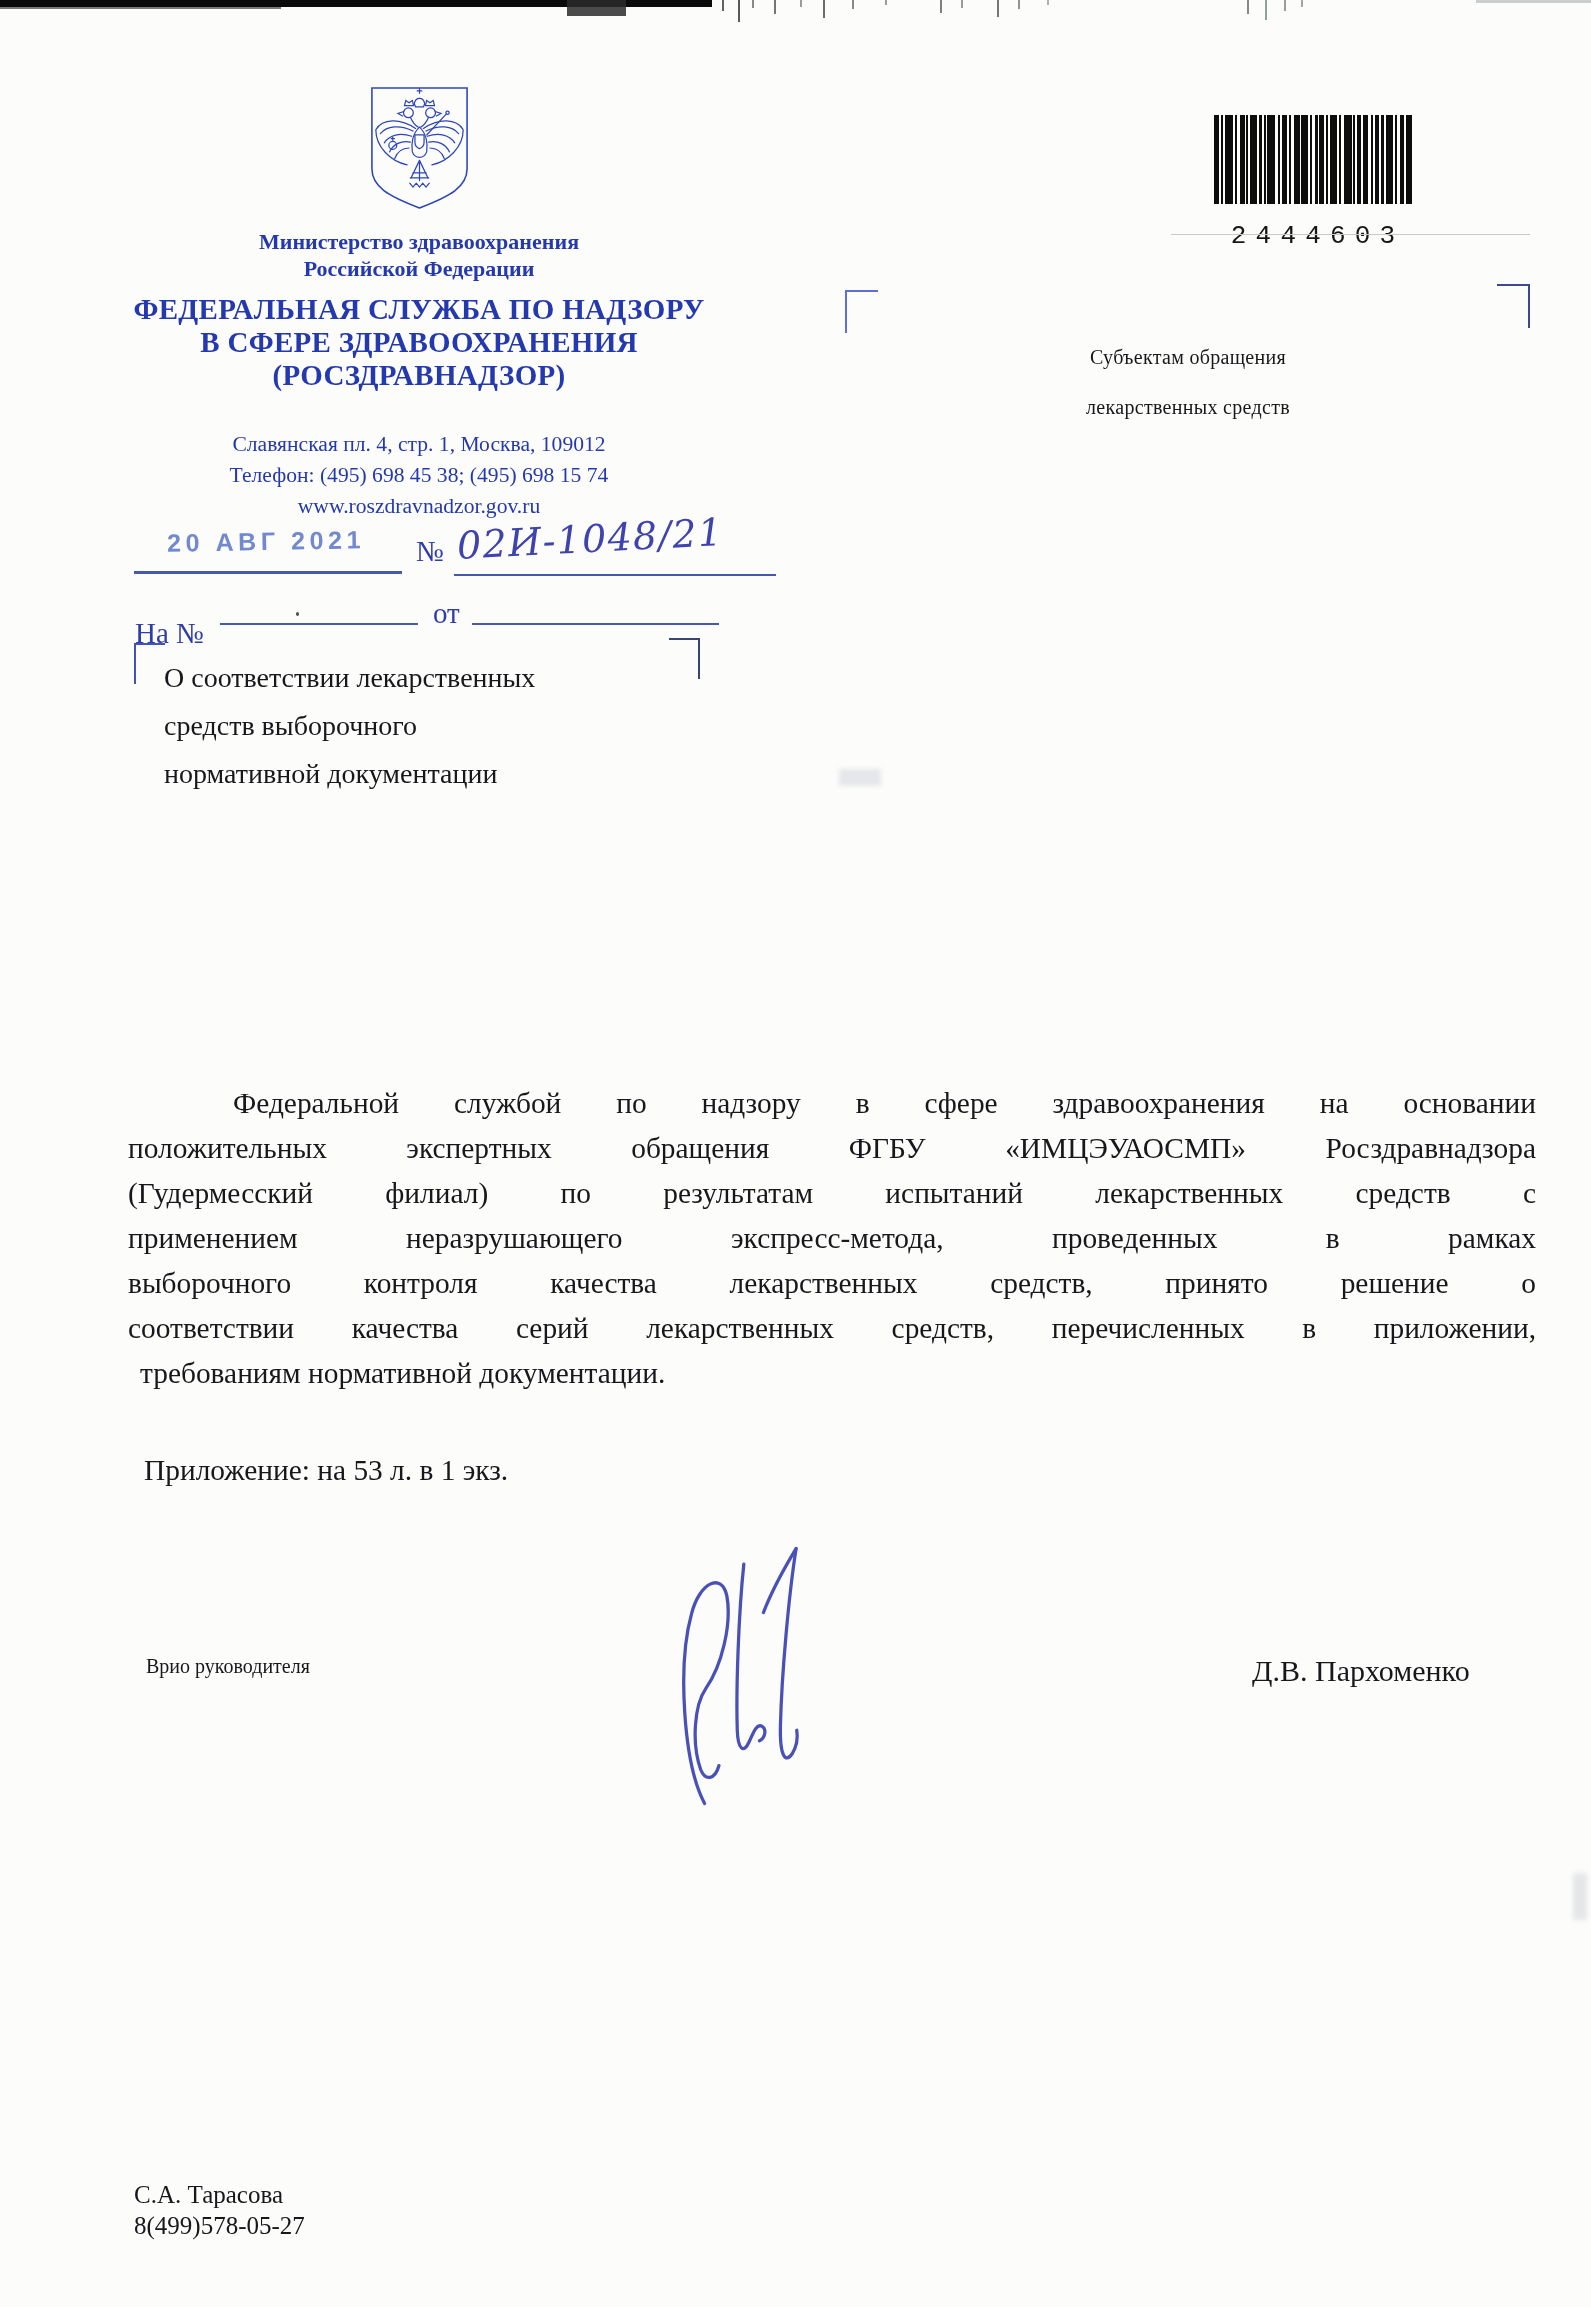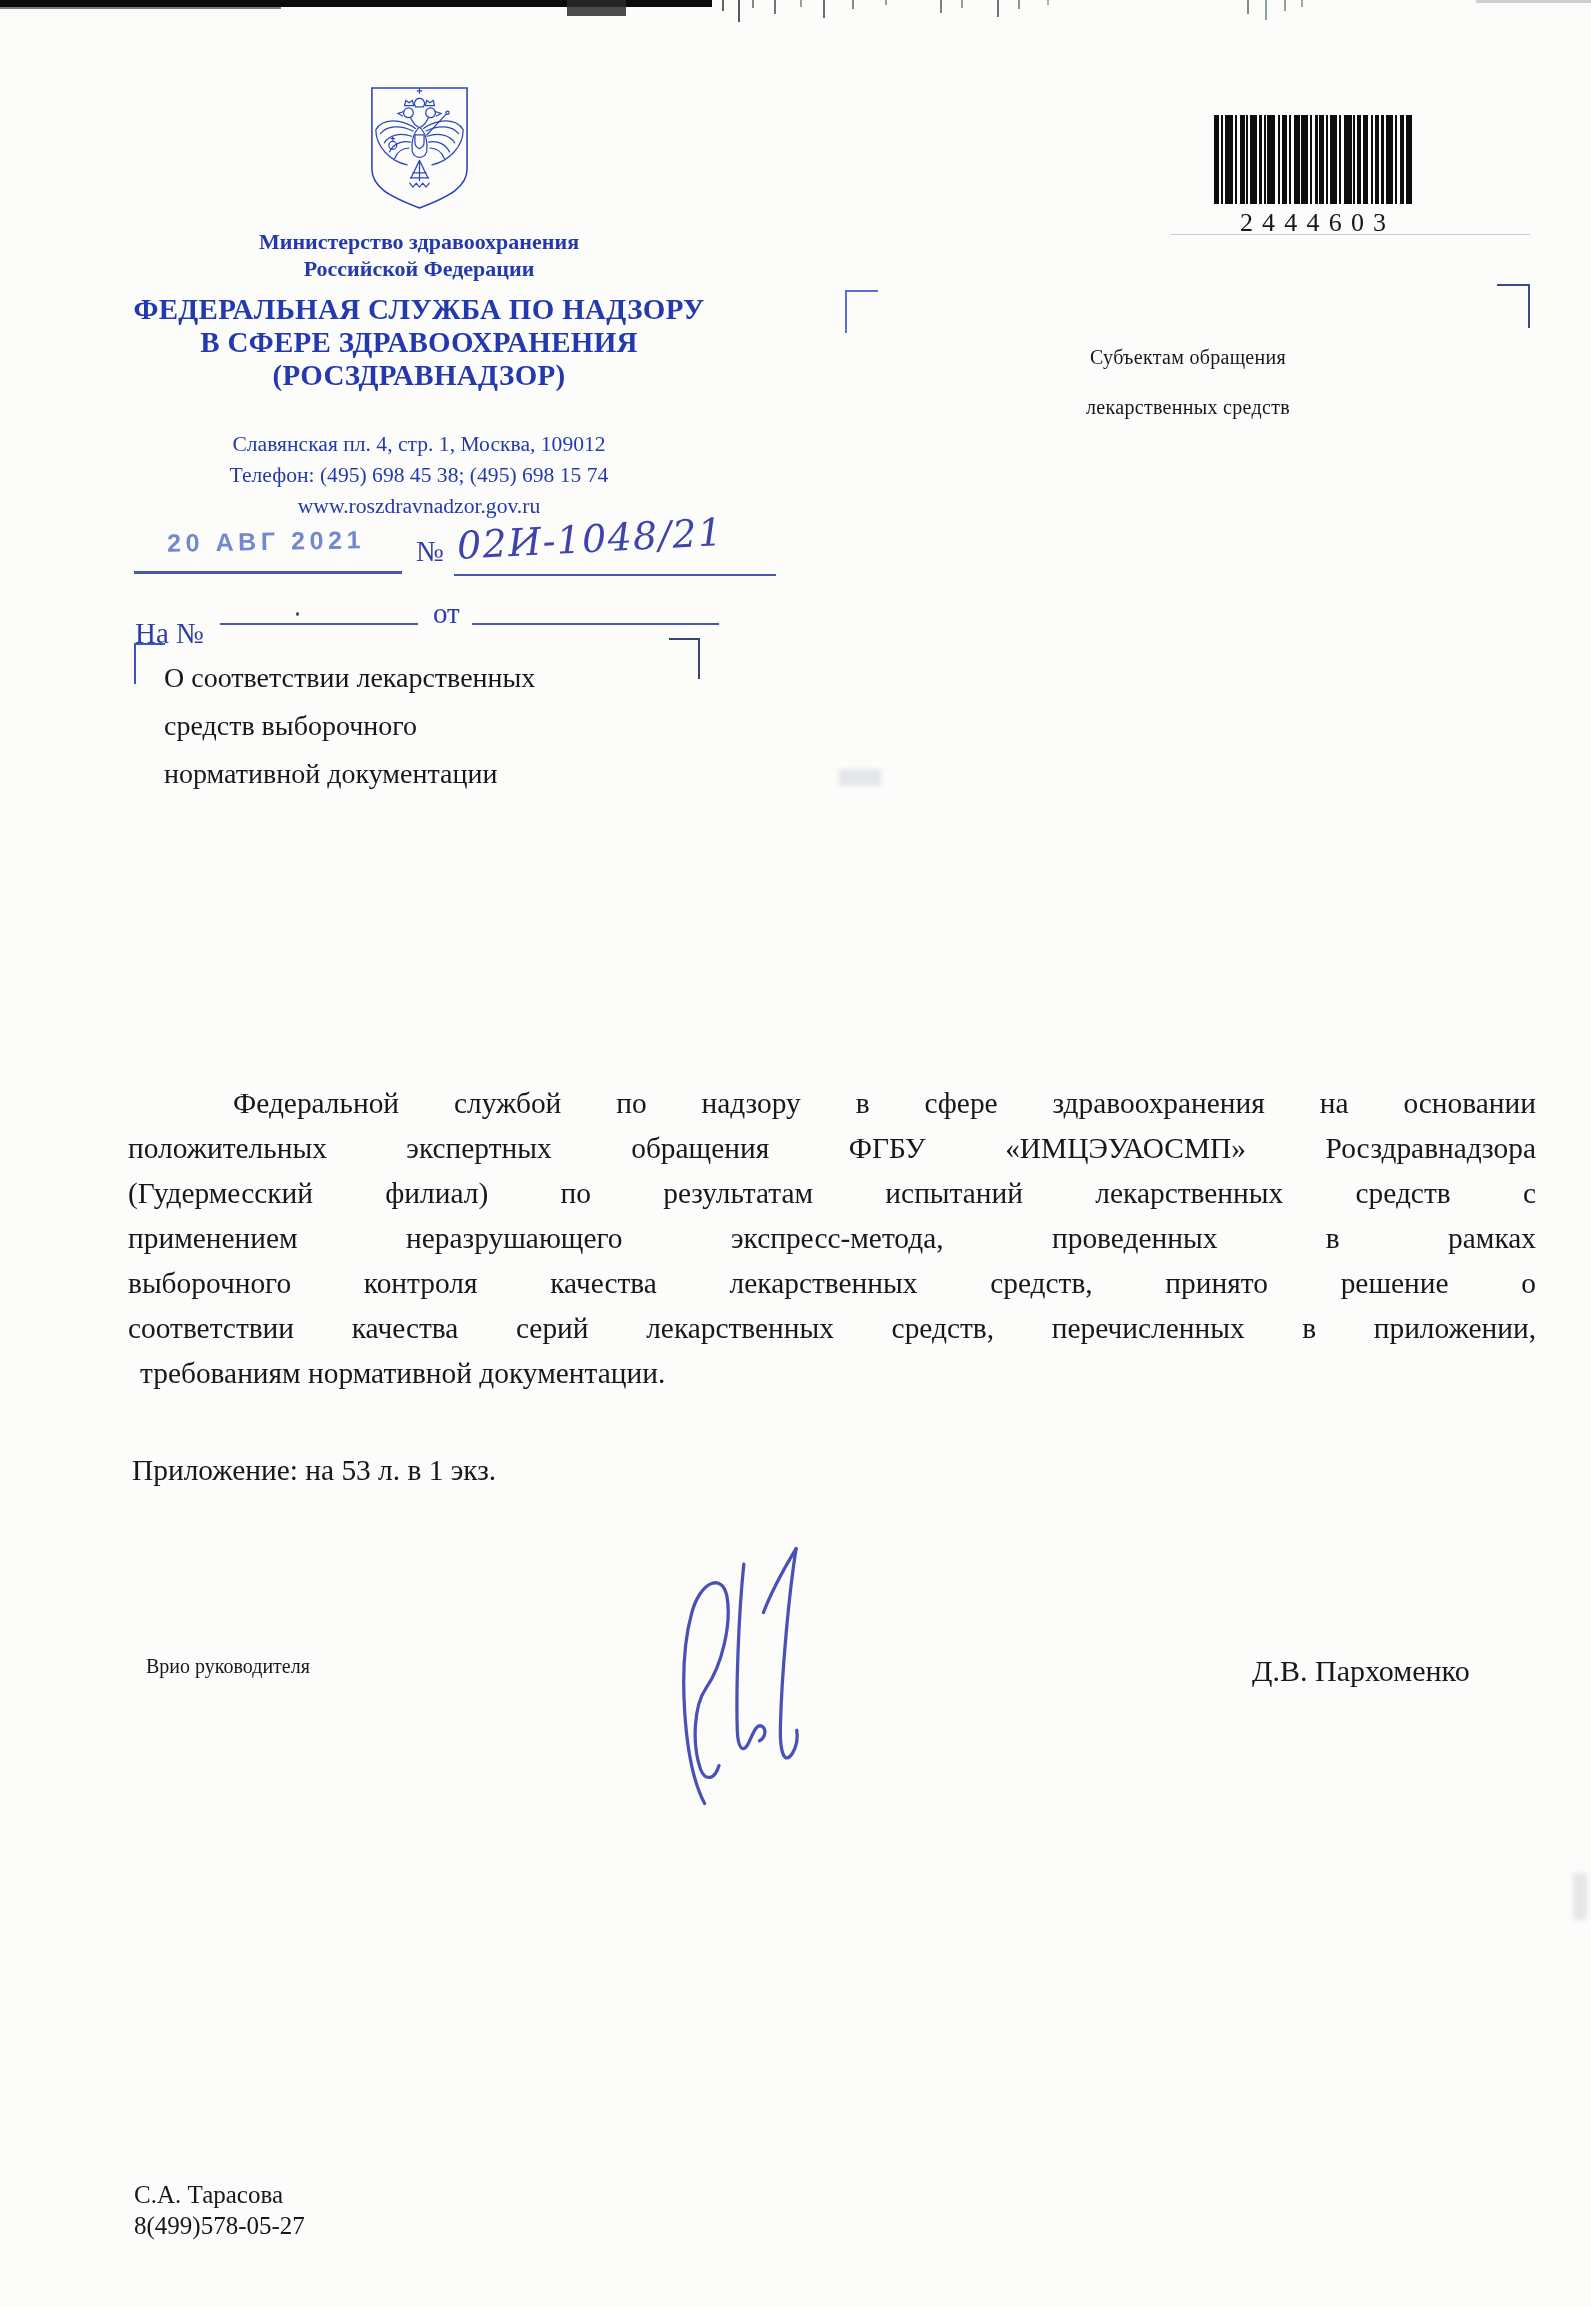--- a/index.html
+++ b/index.html
@@ -47,33 +47,33 @@
   
   .recipient{position:absolute;left:913px;top:332px;width:550px;text-align:center;
     font-size:20px;line-height:50px;letter-spacing:0.3px;color:var(--text-color);}
   .subject{position:absolute;left:164px;top:654px;width:530px;
     font-size:28px;line-height:48px;color:var(--text-color);}
   
   .body-par{position:absolute;left:128px;top:1081px;width:1408px;font-size:29.4px;line-height:45px;}
   .bl{text-align:justify;text-align-last:justify;}
   .bl.first{padding-left:105px;}
   .bl.last{text-align-last:left;margin-left:12px;}
-  .attachment{position:absolute;left:132px;top:1454px;font-size:29.4px;white-space:nowrap;}
+  .attachment{position:absolute;left:144px;top:1454px;font-size:29.4px;white-space:nowrap;}
   
   .sign-title{position:absolute;left:146px;top:1655px;font-size:20px;white-space:nowrap;}
   .sign-name{position:absolute;left:1252px;top:1654px;font-size:30px;white-space:nowrap;}
   .signature-svg{position:absolute;left:664px;top:1542px;width:157px;height:268px;}
   
   .footer{position:absolute;left:134px;top:2179px;font-size:25px;line-height:31px;}
   
   .barcode{position:absolute;left:1214px;top:115px;width:198px;}
   .bc-bars{display:flex;width:100%;height:89px;}
   .bc-bar{background:#0d0d0d;}
   .bc-gap{background:transparent;}
-  .bc-number{margin-top:4px;text-align:center;font-family:Liberation Serif, serif;
+  .bc-number{margin-top:17px;text-align:center;font-family:Liberation Mono, monospace;
     font-size:26px;letter-spacing:9.2px;color:#161616;padding-left:9.2px;}
   .bc-line{position:absolute;left:1171px;top:234px;width:359px;height:1.3px;background:#c9c9c9;}
 </style>
 </head>
 <body>
 
 <div class="page">
 
   <div class="strip-a"></div>
   <div class="strip-b"></div>

